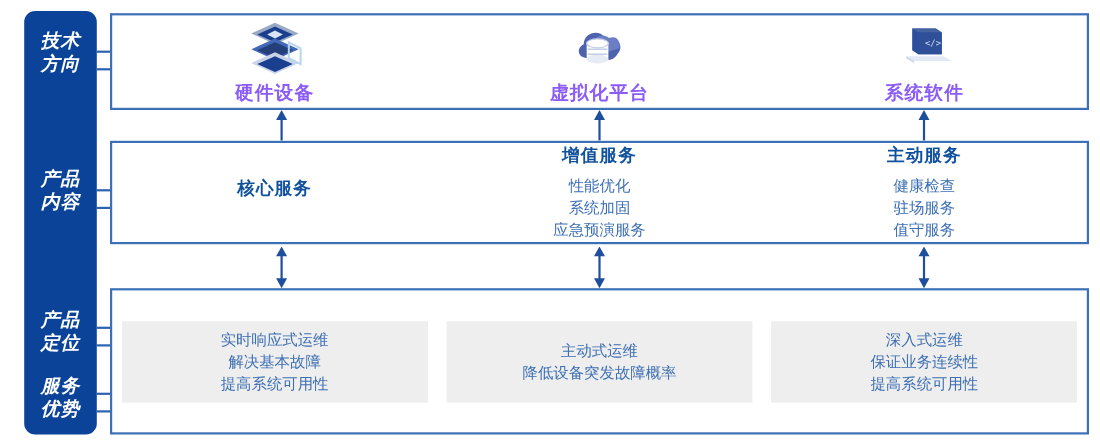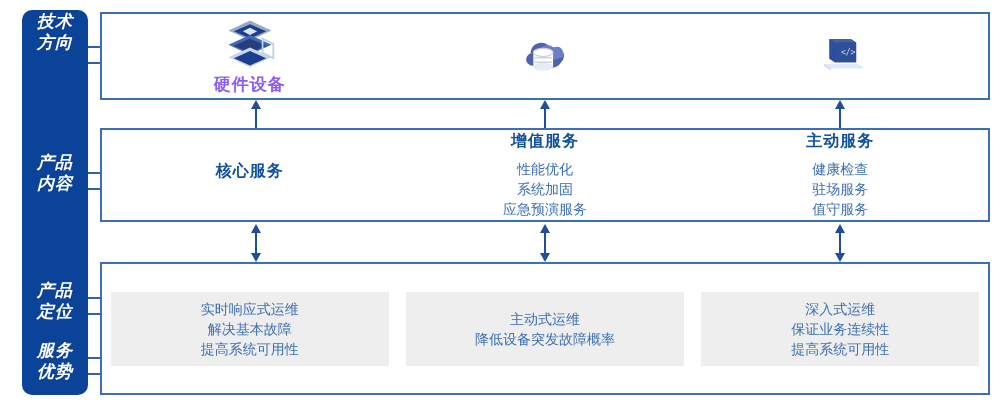--- a/index.html
+++ b/index.html
@@ -76,21 +76,21 @@
   
   .arrow{position:absolute;}
 </style>
 </head>
 <body>
 
 <div id="stage">
 
   <div class="rail"></div>
 
-  <div class="rail-label" style="top:11px;">
+  <div class="rail-label" style="top:27px;">
     <span>技术</span>
     <span>方向</span>
   </div>
   <div class="rail-label" style="top:152px;">
     <span>产品</span>
     <span>内容</span>
   </div>
   <div class="rail-label" style="top:280px;">
     <span>产品</span>
     <span>定位</span>
@@ -138,33 +138,35 @@
             <g>
               <ellipse cx="30" cy="25" rx="11" ry="4.5" fill="#ffffff"></ellipse>
               <rect x="19" y="25" width="22" height="16" fill="#ffffff"></rect>
               <ellipse cx="30" cy="41" rx="11" ry="4.5" fill="#e6ebf6"></ellipse>
               <ellipse cx="30" cy="25" rx="11" ry="4.5" fill="none" stroke="#c2cde4" stroke-width="1.2"></ellipse>
               <line x1="20" y1="31" x2="40" y2="31" stroke="#c2cde4" stroke-width="1.4"></line>
               <line x1="20" y1="36" x2="40" y2="36" stroke="#c2cde4" stroke-width="1.4"></line>
             </g>
           </svg>
         </span>
+        <span class="tech-label">虚拟化平台</span>
       </div>
 
       <div class="col">
         <span class="tech-icon">
           <svg viewBox="0 0 64 58" width="58" height="52">
             <polygon points="20,10 44,10 50,14 50,36 26,36 20,32" fill="#2b4e9e"></polygon>
             <polygon points="20,10 44,10 50,14 26,14" fill="#45639f"></polygon>
             <polygon points="26,14 50,14 50,36 26,36" fill="#2f5099"></polygon>
             <text x="33" y="28" font-family="DejaVu Sans Mono, monospace" font-size="9" fill="#cddcf2">&lt;/&gt;</text>
             <polygon points="14,38 52,38 60,43 22,43" fill="#e3e9f4"></polygon>
             <polygon points="14,38 22,43 22,45 14,40" fill="#c9d4e8"></polygon>
           </svg>
         </span>
+        <span class="tech-label">系统软件</span>
       </div>
 
     </div>
   </div>
 
   <div class="arrow" style="left:249px;top:100px;">
     <svg width="14" height="28" viewBox="0 0 14 28">
       <line x1="7" y1="28" x2="7" y2="7" stroke="#1f4e9c" stroke-width="2"></line>
       <polygon points="7,0 12,9 2,9" fill="#1f4e9c"></polygon>
     </svg>

